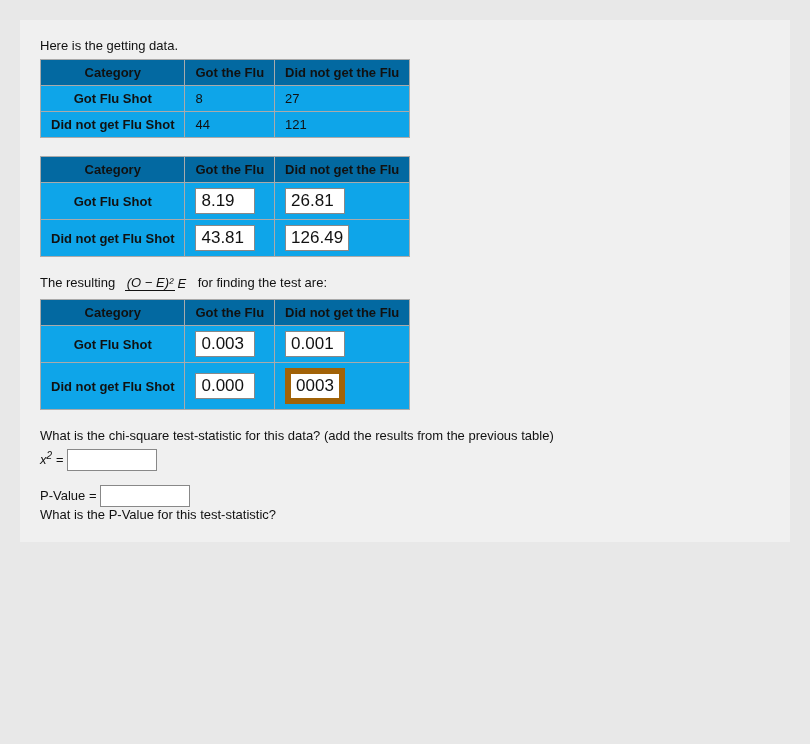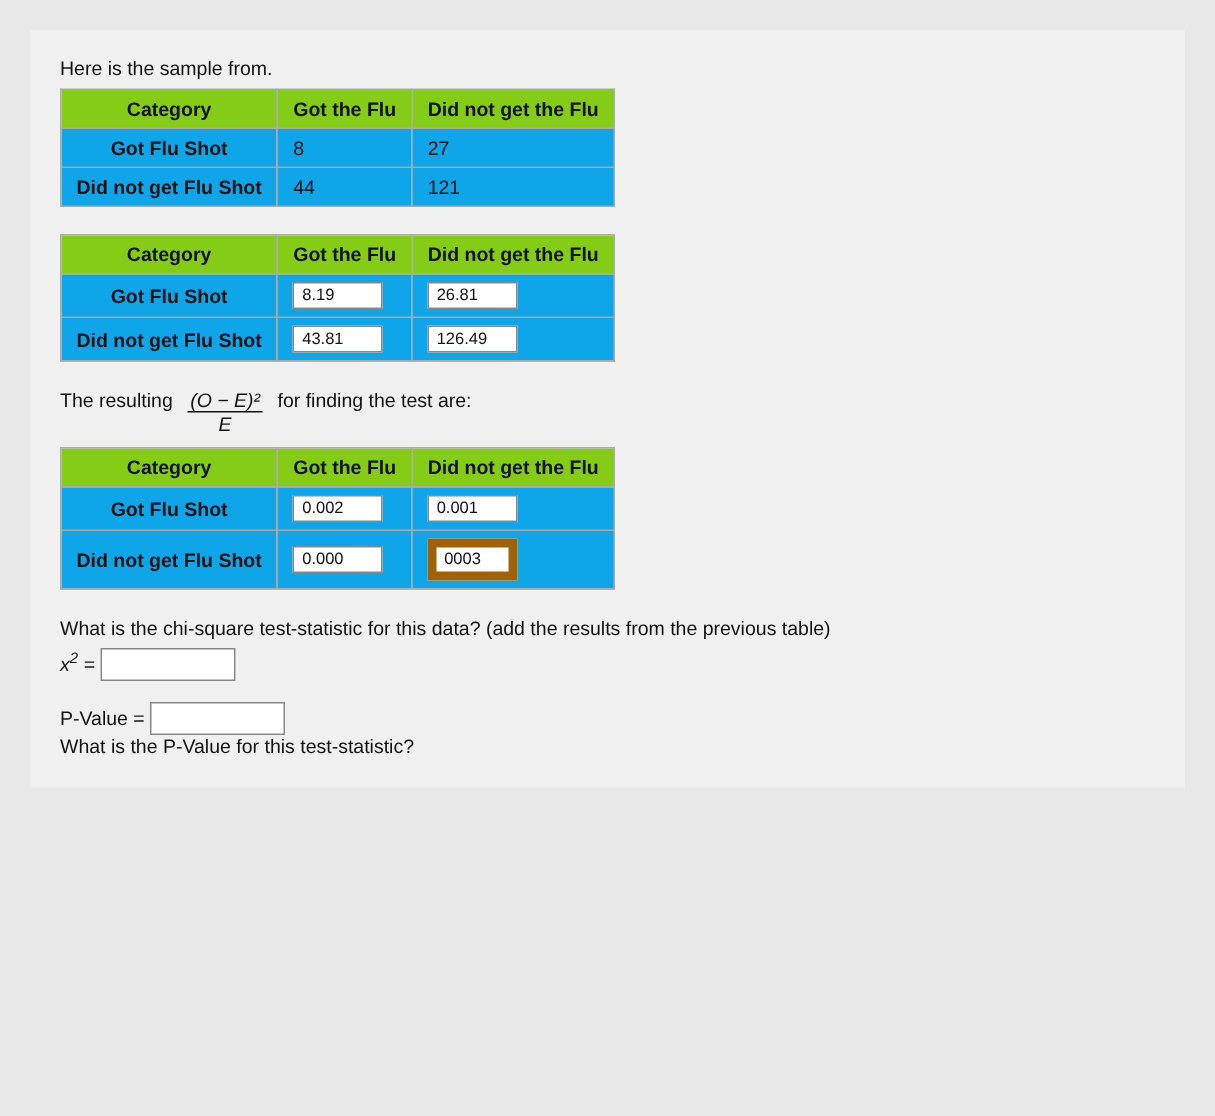--- a/index.html
+++ b/index.html
@@ -33,55 +33,55 @@
     }
     table td, table th {
       border: 1px solid #aaa;
       padding: 5px 10px;
       background: #0ea5e9;
       min-width: 80px;
     }
     table th {
       font-weight: bold;
       text-align: center;
-      background: #84cc16;
+      background: #0369a1;
     }
     table td:first-child {
       font-weight: bold;
       text-align: center;
     }
     table td.value-cell {
       font-weight: normal;
       text-align: left;
     }
     .input-cell {
       background: #fff;
       border: 1px solid #888;
       padding: 2px 5px;
       min-width: 60px;
       display: inline-block;
-      font-size: 11px;
+      font-size: 17px;
     }
     .input-cell.highlighted {
       border: 6px solid #a16207;
       background: #fff;
     }
     .formula-section {
       margin-bottom: 8px;
       font-size: 13px;
     }
     .formula-inline {
       display: inline-flex;
       align-items: center;
       margin: 0 4px;
       font-style: italic;
     }
     .fraction {
       display: inline-flex;
-      flex-direction: column;
+      flex-direction: row;
       align-items: center;
       margin: 0 2px;
       vertical-align: middle;
     }
     .fraction .numerator {
       border-bottom: 1px solid #111;
       padding: 0 2px;
       font-size: 13px;
     }
     .fraction .denominator {
@@ -115,21 +115,21 @@
     sup {
       font-size: 10px;
     }
   </style>
 </head>
 <body>
 
 <div class="page">
 
 
-  <p class="section-label">Here is the sample from.</p>
+  <p class="section-label">Here is the getting data.</p>
   <table>
     <tbody>
         <tr>
       <th>Category</th>
       <th>Got the Flu</th>
       <th>Did not get the Flu</th>
     </tr>
     <tr>
       <td>Got Flu Shot</td>
       <td class="value-cell">8</td>
@@ -185,21 +185,21 @@
   <table>
     <tbody>
         <tr>
       <th>Category</th>
       <th>Got the Flu</th>
       <th>Did not get the Flu</th>
     </tr>
     <tr>
       <td>Got Flu Shot</td>
       <td class="value-cell">
-        <span class="input-cell">0.002</span>
+        <span class="input-cell">0.003</span>
       </td>
       <td class="value-cell">
         <span class="input-cell">0.001</span>
       </td>
     </tr>
     <tr>
       <td>Did not get Flu Shot</td>
       <td class="value-cell">
         <span class="input-cell">0.000</span>
       </td>

